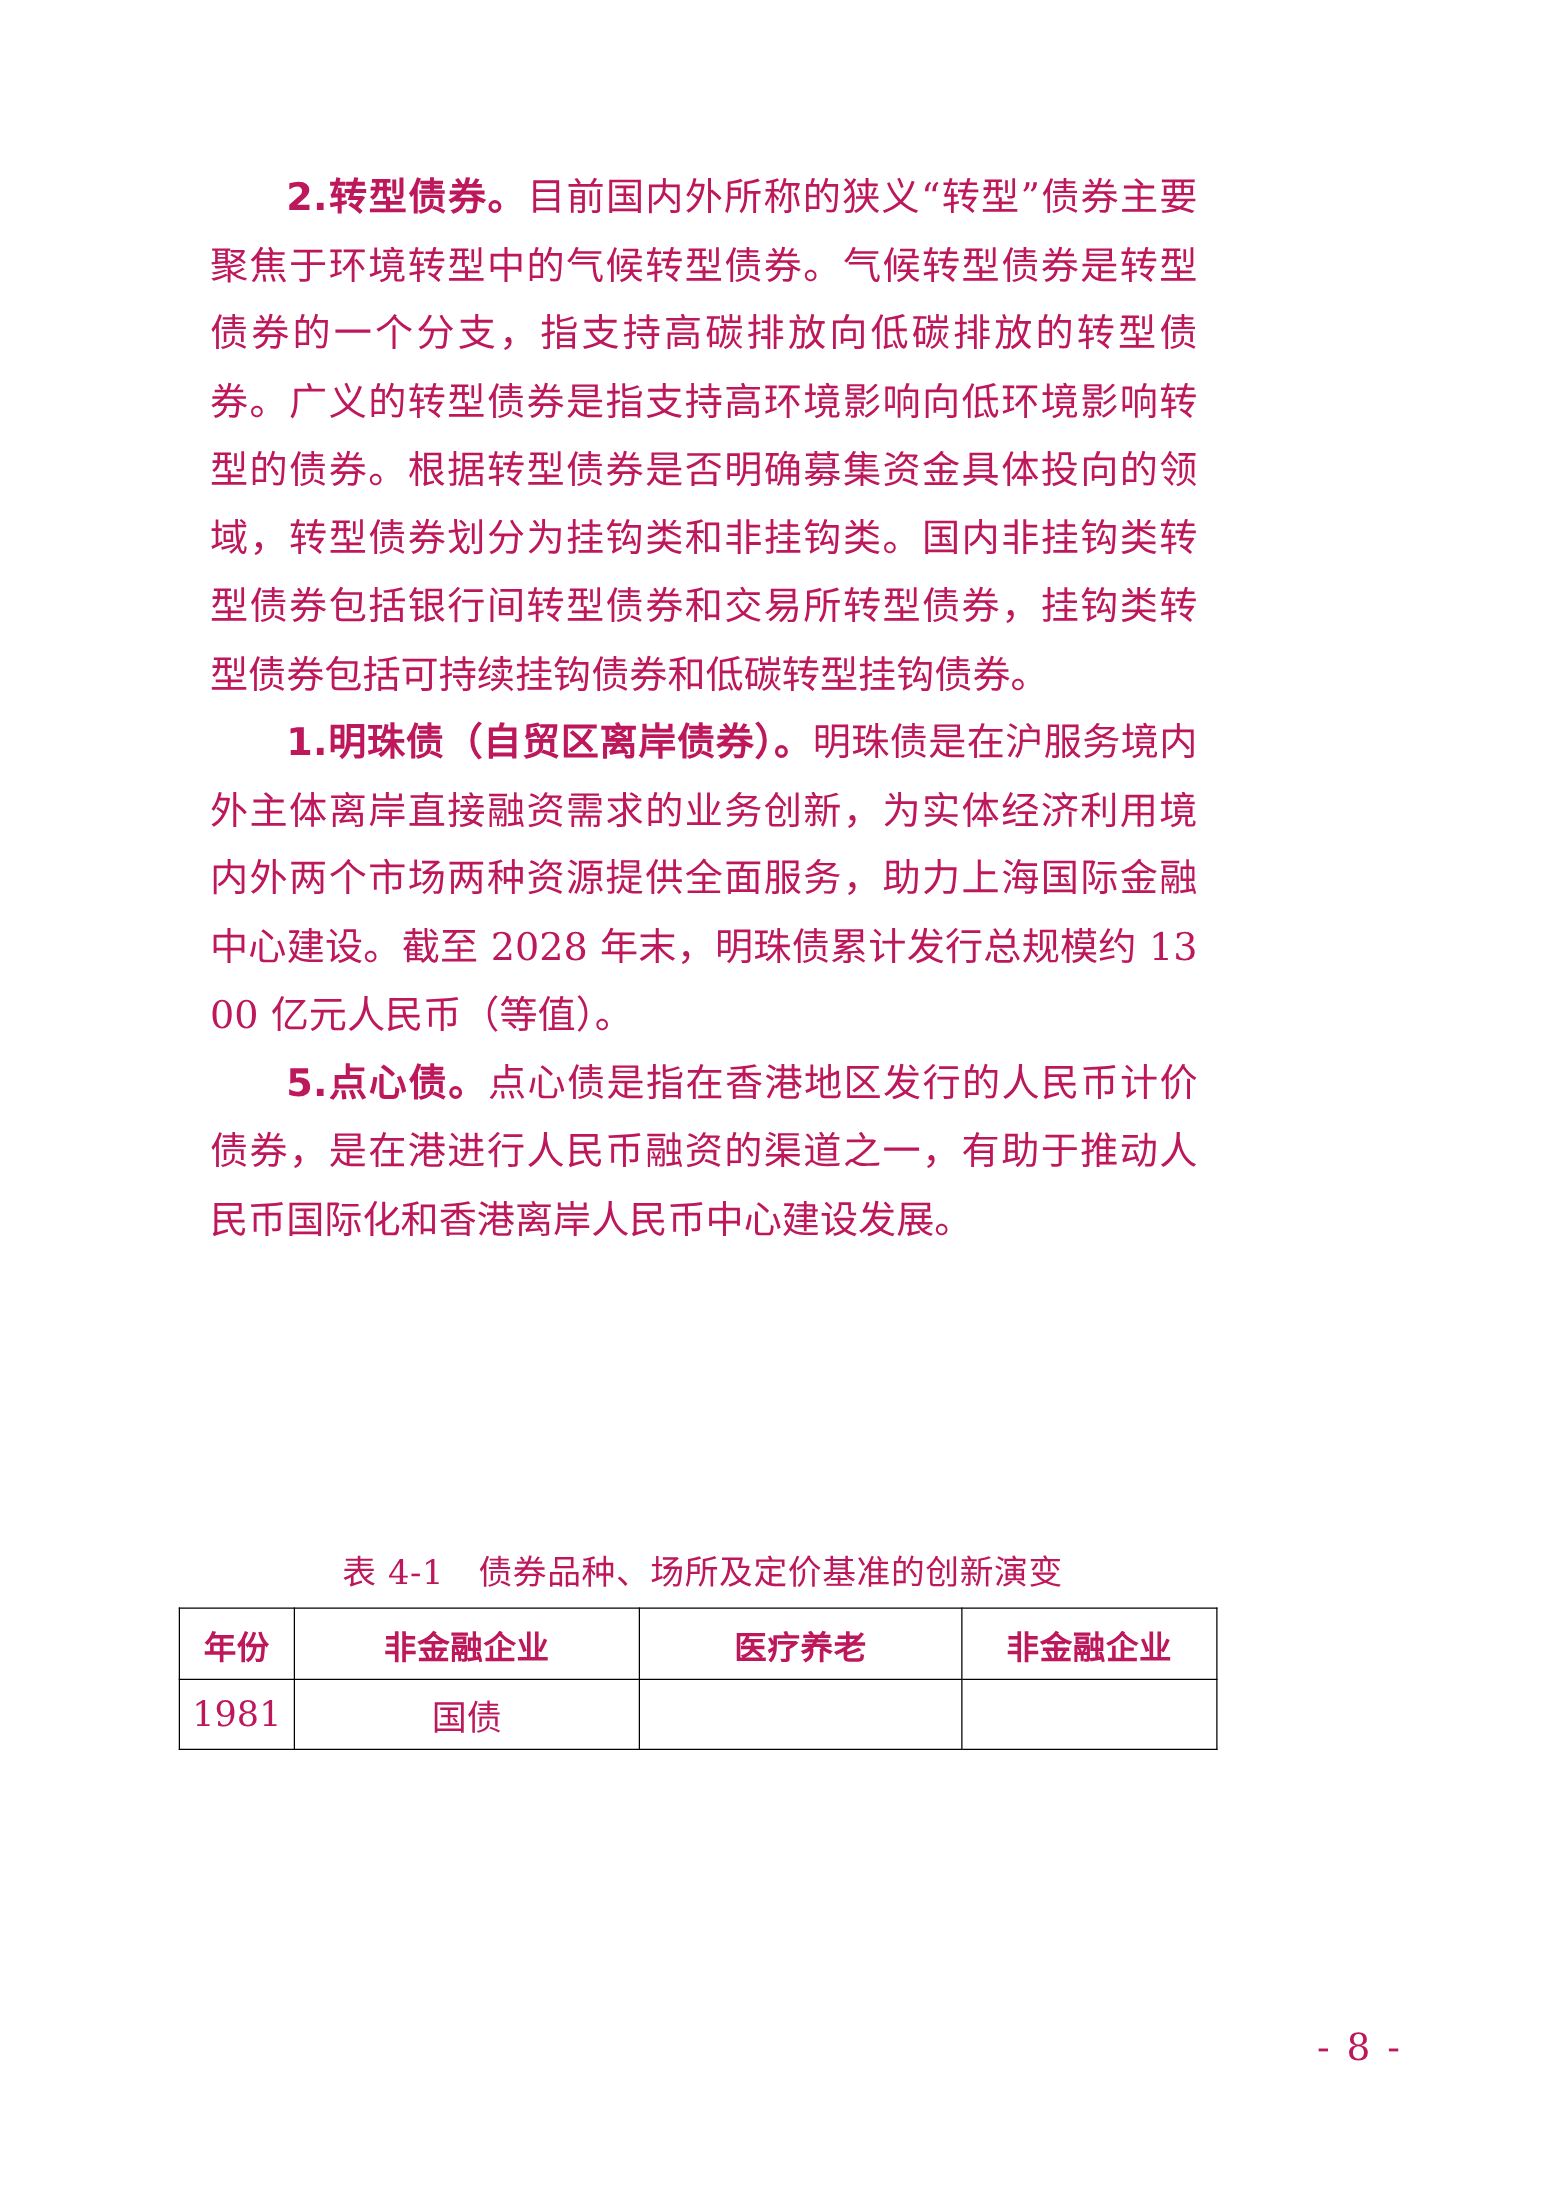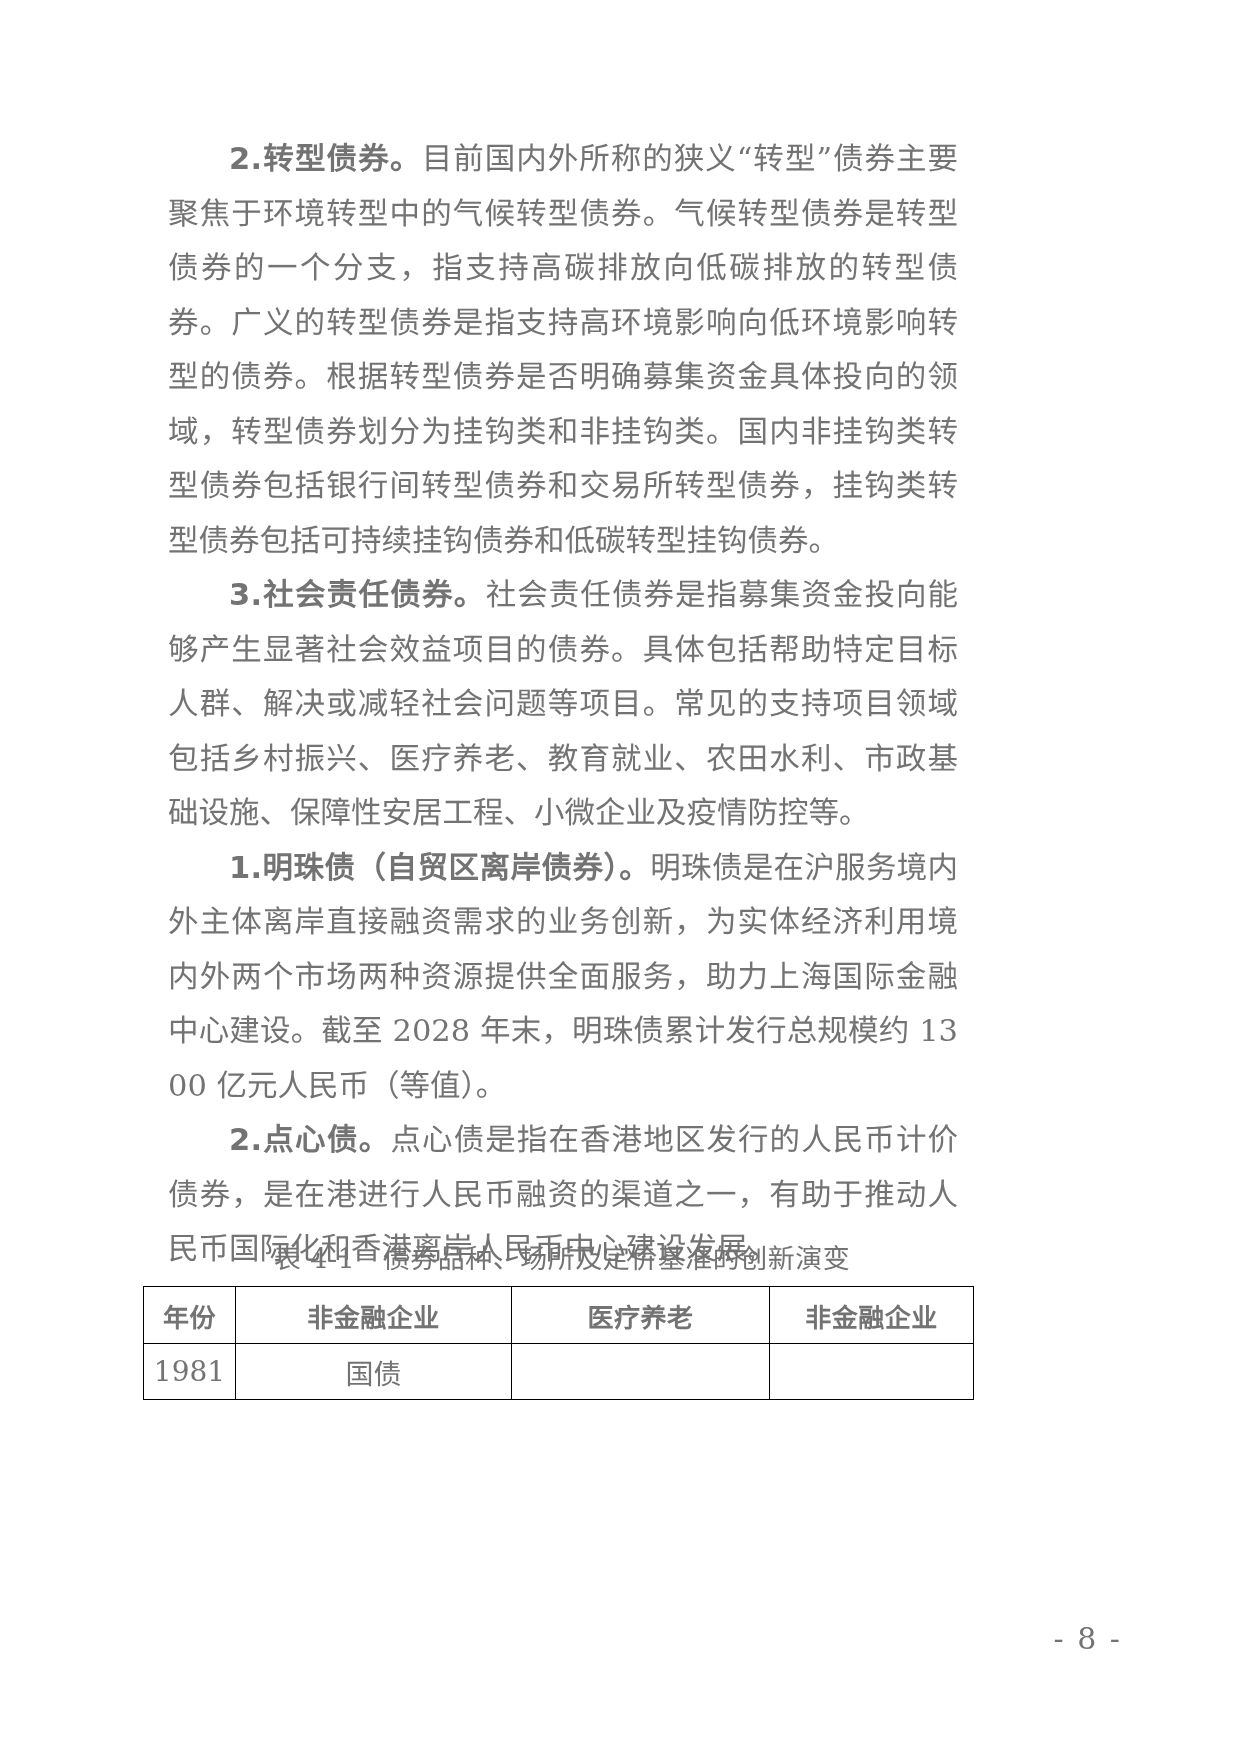--- a/index.html
+++ b/index.html
@@ -9,21 +9,21 @@
     background: #ffffff;
   }
   .page {
     position: relative;
     width: 1240px;
     height: 1754px;
     margin: 0 auto;
     background: #ffffff;
     box-sizing: border-box;
     font-family: "DejaVu Serif", "Liberation Serif", serif;
-    color: #737373;
+    color: #be185d;
     overflow: hidden;
   }
   .content {
     position: absolute;
     left: 168px;
     top: 132px;
     width: 790px;
   }
   
   .para {
@@ -118,26 +118,25 @@
 </style>
 </head>
 <body>
 
 <div class="page">
 
   <div class="content">
 
     <p class="para"><span class="lead">2.转型债券。</span><span>目前国内外所称的狭义“转型”债券主要聚焦于环境转型中的气候转型债券。气候转型债券是转型债券的一个分支，指支持高碳排放向低碳排放的转型债券。广义的转型债券是指支持高环境影响向低环境影响转型的债券。根据转型债券是否明确募集资金具体投向的领域，转型债券划分为挂钩类和非挂钩类。国内非挂钩类转型债券包括银行间转型债券和交易所转型债券，挂钩类转型债券包括可持续挂钩债券和低碳转型挂钩债券。</span></p>
 
-    <p class="para"><span class="lead">3.社会责任债券。</span><span>社会责任债券是指募集资金投向能够产生显著社会效益项目的债券。具体包括帮助特定目标人群、解决或减轻社会问题等项目。常见的支持项目领域包括乡村振兴、医疗养老、教育就业、农田水利、市政基础设施、保障性安居工程、小微企业及疫情防控等。</span></p>
 
 
     <p class="para"><span class="lead">1.明珠债（自贸区离岸债券）。</span><span>明珠债是在沪服务境内外主体离岸直接融资需求的业务创新，为实体经济利用境内外两个市场两种资源提供全面服务，助力上海国际金融中心建设。截至 2028 年末，明珠债累计发行总规模约 1300 亿元人民币（等值）。</span></p>
 
-    <p class="para"><span class="lead">2.点心债。</span><span>点心债是指在香港地区发行的人民币计价债券，是在港进行人民币融资的渠道之一，有助于推动人民币国际化和香港离岸人民币中心建设发展。</span></p>
+    <p class="para"><span class="lead">5.点心债。</span><span>点心债是指在香港地区发行的人民币计价债券，是在港进行人民币融资的渠道之一，有助于推动人民币国际化和香港离岸人民币中心建设发展。</span></p>
 
   </div>
 
   <div class="table-block">
     <div class="table-caption">表 4-1　债券品种、场所及定价基准的创新演变</div>
     <table class="data-table">
       <colgroup>
         <col class="col-year">
         <col class="col-gov">
         <col class="col-fin">

